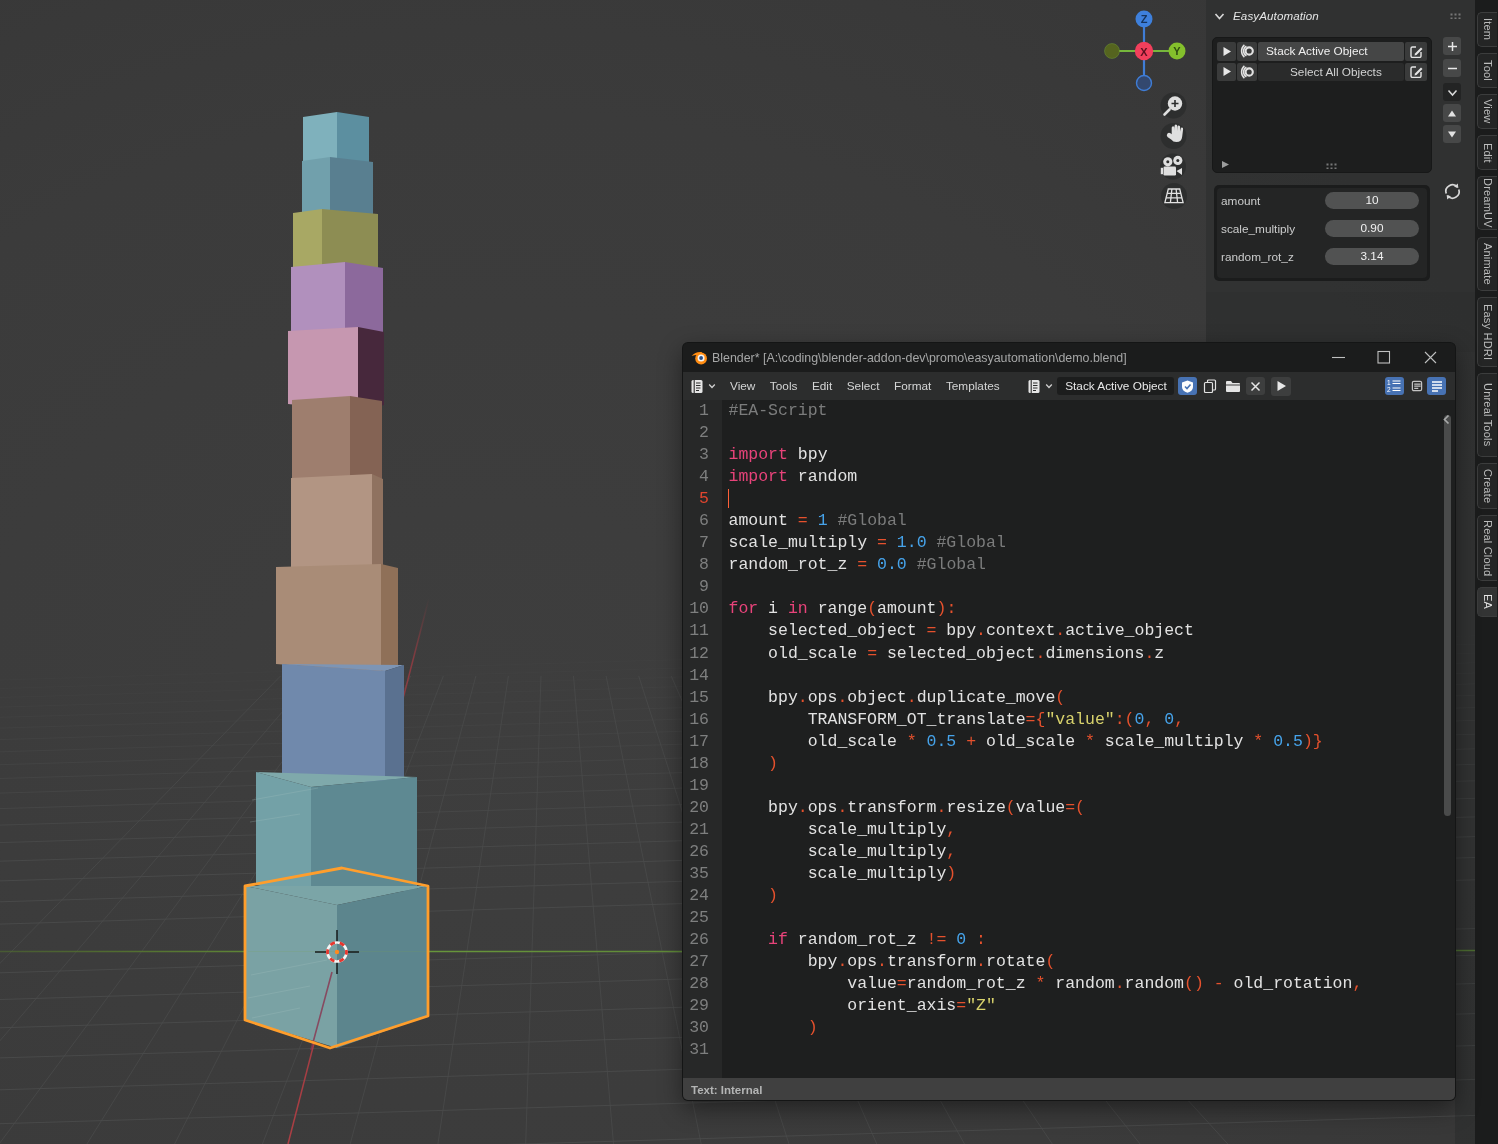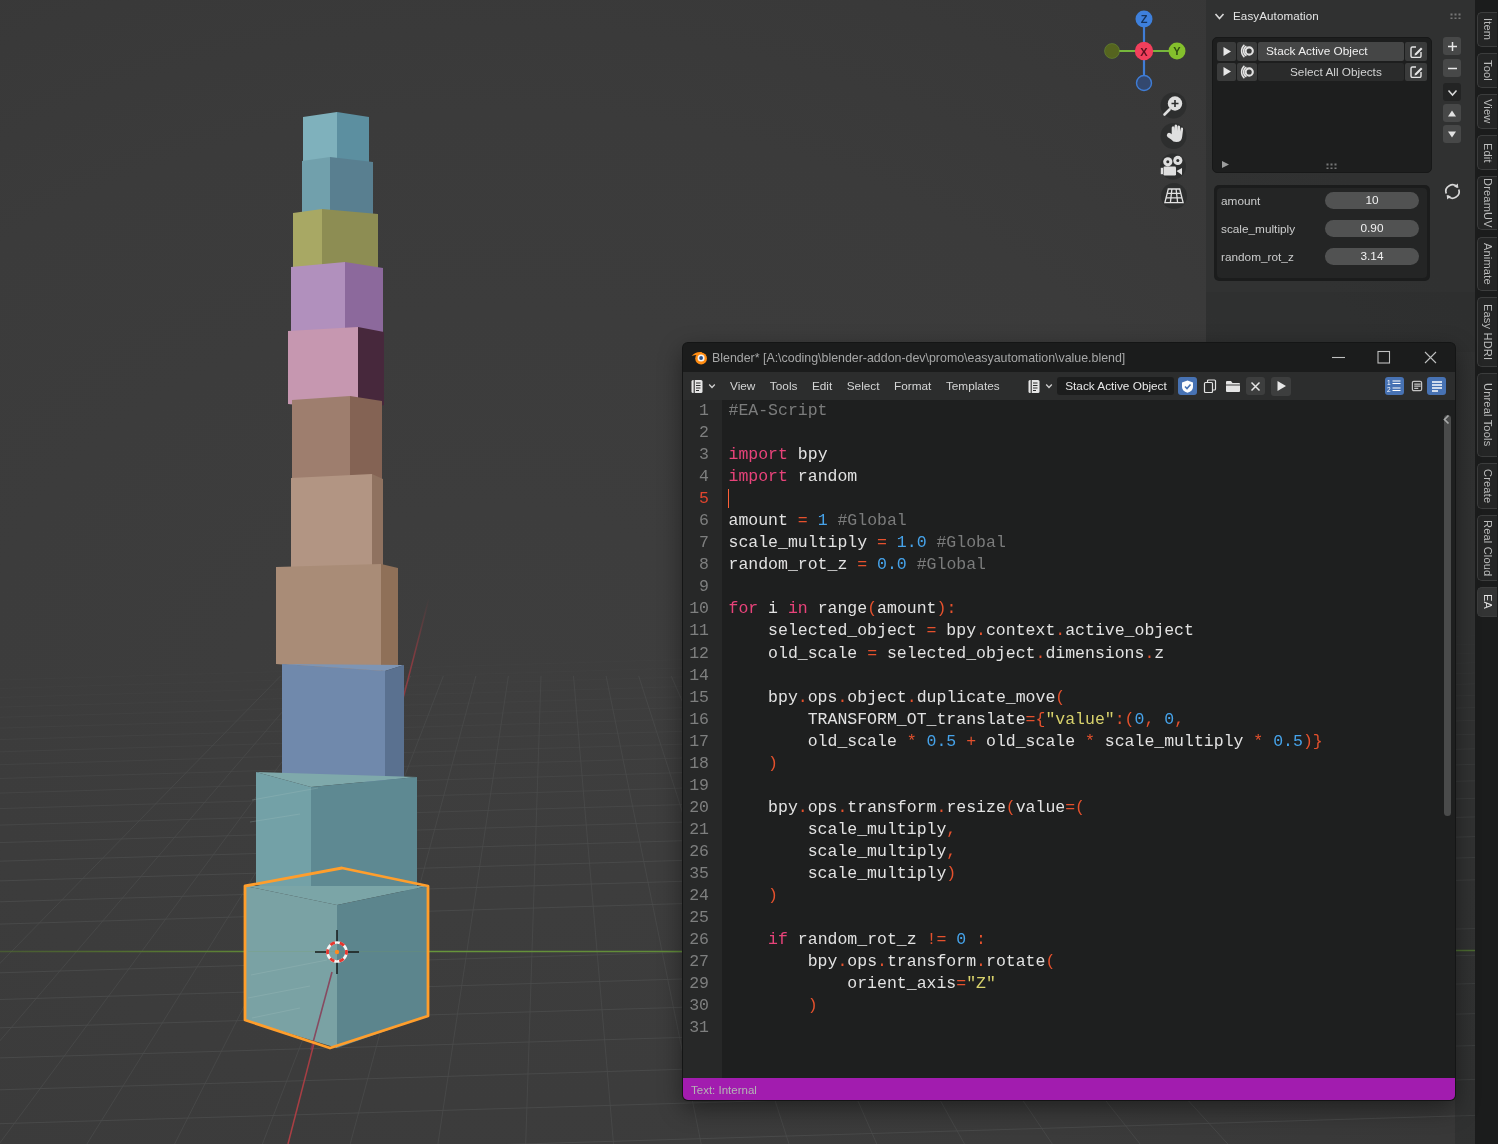--- a/index.html
+++ b/index.html
@@ -3,21 +3,21 @@
 * { margin:0; padding:0; box-sizing:border-box; }
 html,body { width:1498px; height:1144px; overflow:hidden; background:#393939; font-family:"Liberation Sans", sans-serif; }
 .abs { position:absolute; }
 
 
 #sidebar { left:1206px; top:0; width:269px; height:292px; background:rgba(49,50,50,0.97); }
 #sidebar2 { left:1206px; top:292px; width:269px; height:60px; background:rgba(36,37,37,0.45); }
 #sidestrip { left:1455px; top:352px; width:20px; height:792px; background:rgba(30,31,31,0.28); }
 #panelhead { left:1206px; top:4px; width:250px; height:26px; color:#e4e5e5; font-size:11.6px; }
 #panelhead .tri { position:absolute; left:8px; top:7px; }
-#panelhead .t { position:absolute; left:27px; top:5px; letter-spacing:0.1px; }
+#panelhead .t { position:absolute; left:27px; top:5px; letter-spacing:0.1px;font-style:italic; }
 .dots8 { position:absolute; width:13px; height:7px; background-image:radial-gradient(circle, #777878 1px, transparent 1.1px); background-size:4px 4px; background-position:0.5px 0.5px; }
 #box1 { left:1212px; top:37px; width:220px; height:136px; background:#1d1e1e; border-radius:5px; border:1px solid #171818; }
 .oprow { position:absolute; left:4px; width:210px; height:18.5px; display:flex; }
 .oprow .c { background:#3a3b3b; margin-right:1px; border-radius:2px; display:flex; align-items:center; justify-content:center; }
 .oprow .play { width:19px; }
 .oprow .snd { width:20px; }
 .oprow .name { flex:1; justify-content:flex-start; padding-left:8px; font-size:11.8px; }
 .oprow .edit { width:22px; margin-right:0; }
 #box2 { left:1214px; top:185px; width:216px; height:96px; background:#1b1c1c; border-radius:5px; }
 #box2 .inner { position:absolute; left:3px; top:3px; width:210px; height:90px; background:#242525; border-radius:4px; }
@@ -38,21 +38,21 @@
 #header .menu { color:#d4d5d5; font-size:11.8px; margin-right:14.5px; }
 #gutter { left:0; top:57px; width:39px; height:678px; background:#272828; }
 #code { left:0; top:57px; width:772px; height:678px; font-family:"Liberation Mono", monospace; font-size:16.5px; line-height:22.05px; }
 .cl { display:flex; height:22.05px; white-space:pre; }
 .ln { width:39px; text-align:right; padding-right:13px; color:#7e7f7f; flex:none; }
 .lnc { color:#e1452e; }
 .ct { color:#e2e2e2; position:relative; padding-left:6.5px; }
 .ct i { font-style:normal; }
 .kw { color:#e8437a;text-align:right; } .num { color:#46a3ea; } .op { color:#e5512d; } .str { color:#d8d26c; } .cm { color:#7b7c7c; }
 .cur { position:absolute; left:5.5px; top:1px; width:1.6px; height:19px; background:#ff6038; }
-#statusbar { left:0; top:735px; width:100%; height:22px; background:#a21caf; border-radius:0 0 5px 5px; color:#b4b5b5; font-size:11.5px; }
+#statusbar { left:0; top:735px; width:100%; height:22px; background:#404040; border-radius:0 0 5px 5px; color:#b4b5b5; font-size:11.5px;font-weight:bold; }
 #scrollv { left:761px; top:72px; width:7px; height:401px; background:#4a4b4b; border-radius:3.5px; }
 </style></head>
 <body>
 <svg width="1498" height="1144" viewBox="0 0 1498 1144" style="position:absolute;left:0;top:0">
 <defs>
 <radialGradient id="vg" cx="0.33" cy="0.62" r="0.95">
 <stop offset="0" stop-color="#3e3e3e"></stop>
 <stop offset="0.55" stop-color="#3b3b3b"></stop>
 <stop offset="1" stop-color="#353535"></stop>
 </radialGradient>
@@ -314,21 +314,21 @@
 <div class="tab" style="top:587px;height:30px;line-height:18px;background:#333434;color:#e4e4e4;">EA</div>
 
 <div class="abs" id="win">
   <div class="abs" id="titlebar">
     <svg class="abs" style="left:8px;top:6px;" width="17" height="17" viewBox="0 0 17 17">
       <path d="M0.6 7.1 Q4.8 2.2 11 3.1 L9.6 6.4 Q4.8 5.4 0.6 7.1 z" fill="#ff8d13"></path>
       <circle cx="10.1" cy="9.5" r="5.9" fill="#ff8d13"></circle>
       <circle cx="10.1" cy="8.9" r="3.5" fill="#f4f4f4"></circle>
       <circle cx="10.1" cy="9.0" r="1.9" fill="#2a4f87"></circle>
     </svg>
-    <span class="txt">Blender* [A:\coding\blender-addon-dev\promo\easyautomation\value.blend]</span>
+    <span class="txt">Blender* [A:\coding\blender-addon-dev\promo\easyautomation\demo.blend]</span>
     <svg class="abs" style="left:649px;top:0;" width="110" height="29" viewBox="0 0 110 29" fill="none" stroke="#bfc0c0" stroke-width="1.1">
       <path d="M0 14.5 h13"></path>
       <rect x="46" y="8.5" width="11.5" height="11.5"></rect>
       <path d="M93 9 l11 11 M104 9 l-11 11"></path>
     </svg>
   </div>
   <div class="abs" id="header">
     <span style="margin-left:7px; display:flex; align-items:center;">
         <svg width="15" height="15" viewBox="0 0 15 15">
           <rect x="1.5" y="1" width="11" height="13" rx="1.5" fill="#e6e6e6"></rect>
@@ -430,20 +430,21 @@
 <div class="cl"><span class="ln">18</span><span class="ct">    <i class="op">)</i></span></div>
 <div class="cl"><span class="ln">19</span><span class="ct"></span></div>
 <div class="cl"><span class="ln">20</span><span class="ct">    bpy<i class="op">.</i>ops<i class="op">.</i>transform<i class="op">.</i>resize<i class="op">(</i>value<i class="op">=(</i></span></div>
 <div class="cl"><span class="ln">21</span><span class="ct">        scale_multiply<i class="op">,</i></span></div>
 <div class="cl"><span class="ln">26</span><span class="ct">        scale_multiply<i class="op">,</i></span></div>
 <div class="cl"><span class="ln">35</span><span class="ct">        scale_multiply<i class="op">)</i></span></div>
 <div class="cl"><span class="ln">24</span><span class="ct">    <i class="op">)</i></span></div>
 <div class="cl"><span class="ln">25</span><span class="ct"></span></div>
 <div class="cl"><span class="ln">26</span><span class="ct">    <i class="kw">if</i> random_rot_z <i class="op">!=</i> <i class="num">0</i> <i class="op">:</i></span></div>
 <div class="cl"><span class="ln">27</span><span class="ct">        bpy<i class="op">.</i>ops<i class="op">.</i>transform<i class="op">.</i>rotate<i class="op">(</i></span></div>
+<div class="cl"><span class="ln">28</span><span class="ct">            value<i class="op">=</i>random_rot_z <i class="op">*</i> random<i class="op">.</i>random<i class="op">()</i> <i class="op">-</i> old_rotation<i class="op">,</i></span></div>
 <div class="cl"><span class="ln">29</span><span class="ct">            orient_axis<i class="op">=</i><i class="str">"Z"</i></span></div>
 <div class="cl"><span class="ln">30</span><span class="ct">        <i class="op">)</i></span></div>
 <div class="cl"><span class="ln">31</span><span class="ct"></span></div>
   </div>
   <div class="abs" id="scrollv"></div>
   <svg class="abs" style="left:758px;top:70px;" width="11" height="13" viewBox="0 0 11 13">
       <path d="M7.5 2.5 L3.5 6.5 L7.5 10.5" stroke="#a8a9a9" stroke-width="1.7" fill="none"></path>
     </svg>
   <div class="abs" id="statusbar">
       <span style="position:absolute;left:8px;top:5.5px;">Text: Internal</span>

